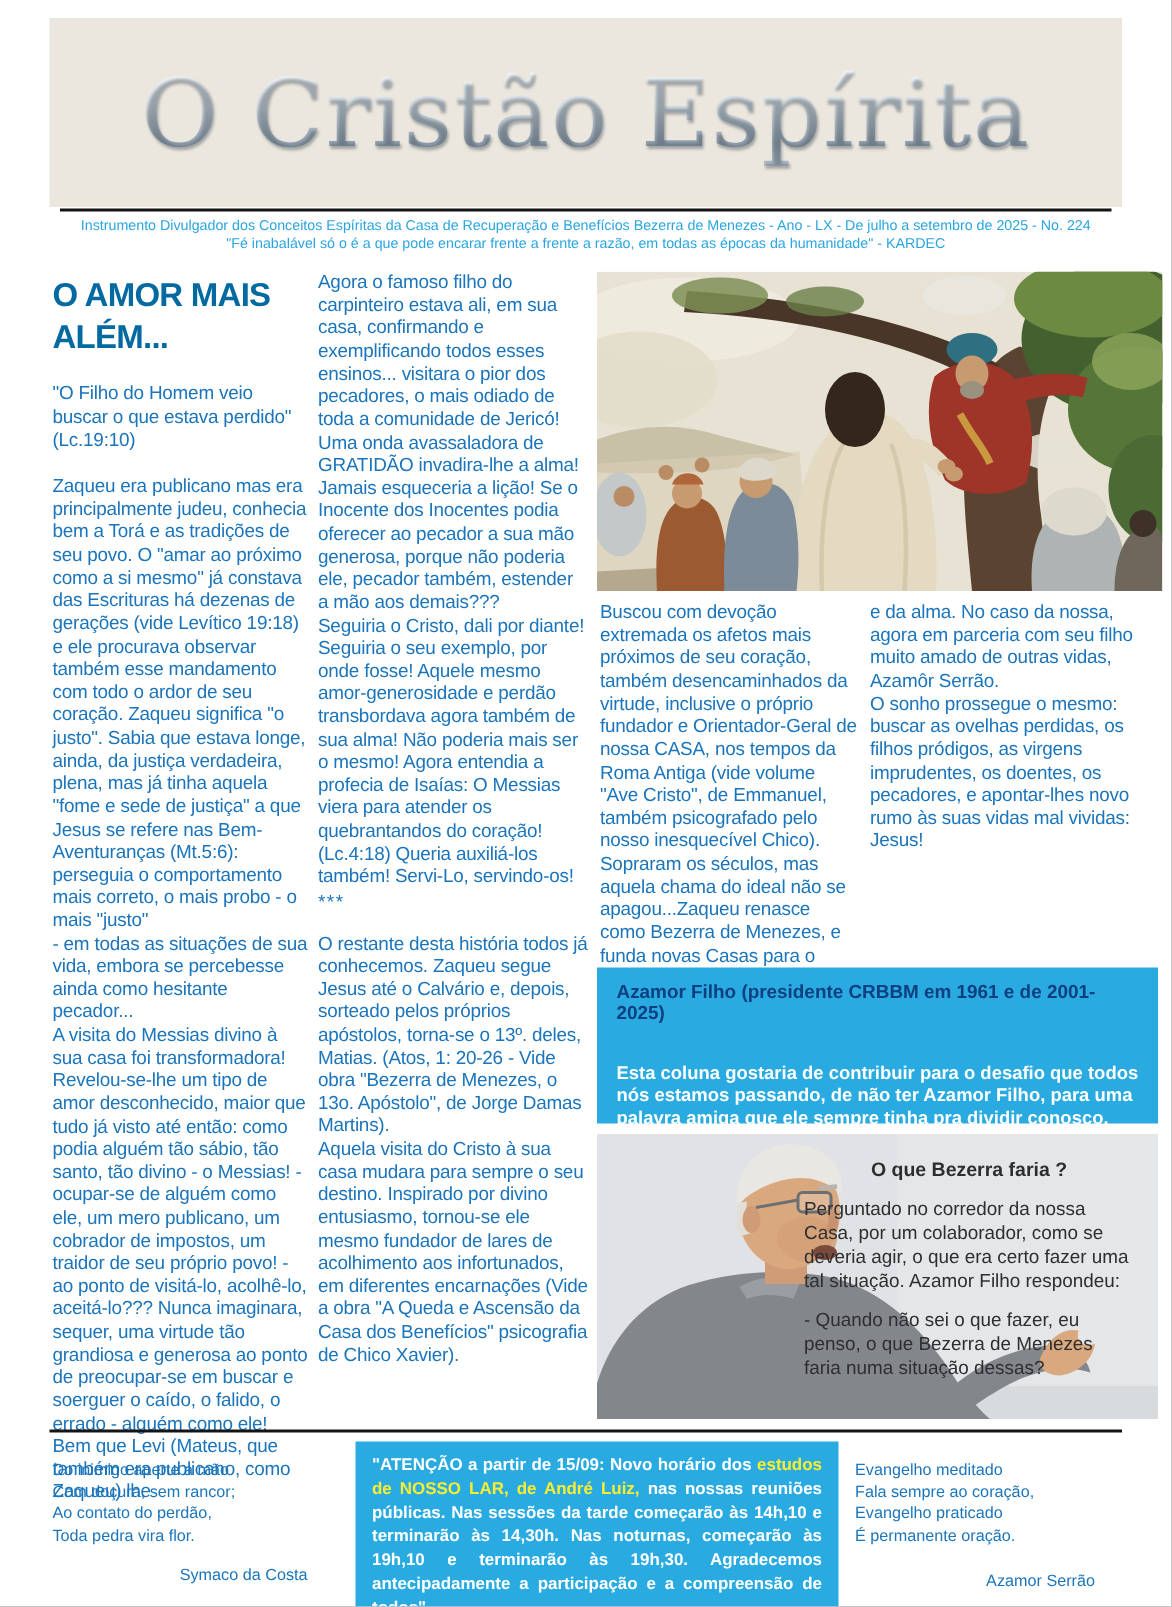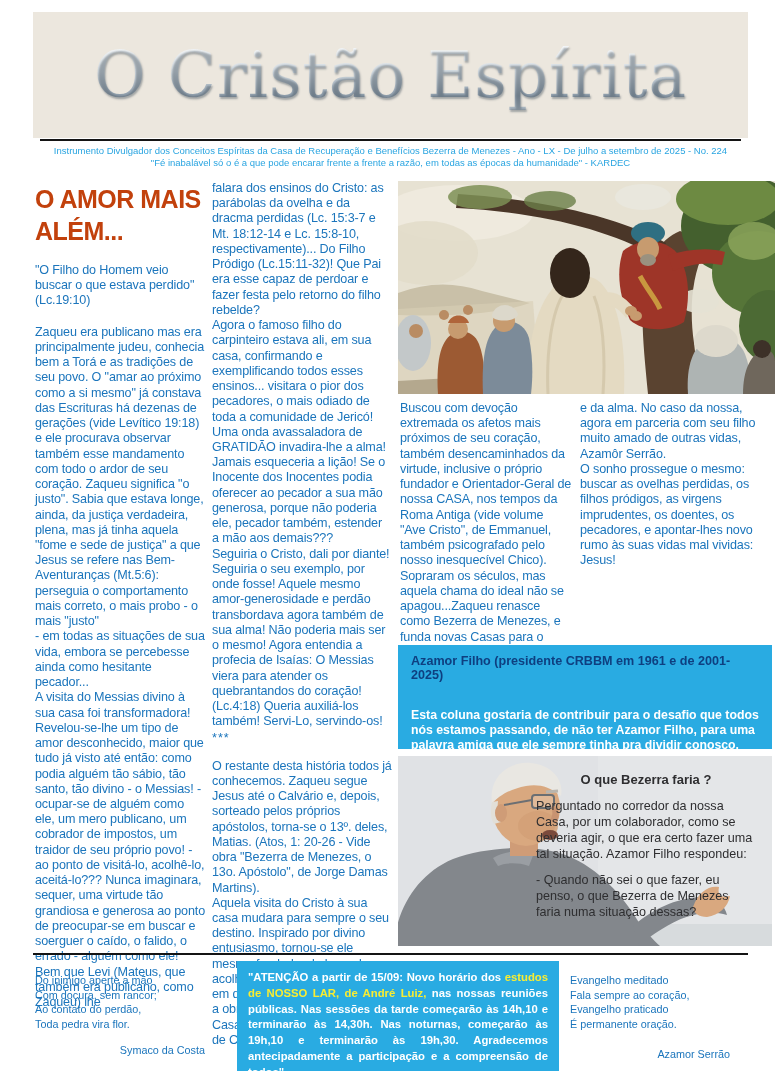--- a/index.html
+++ b/index.html
@@ -26,21 +26,21 @@
     font-size:9.5px;line-height:12px;
   }
   .masthead-subtitle{top:145px;}
   .masthead-motto{top:157px;}
   
   .bodytext{color:#1b75bc;font-size:12.6px;line-height:1.21;letter-spacing:-0.15px;}
   .bodytext p{margin:0;}
   .col1{position:absolute;left:35px;top:183px;width:170px;}
   .col2{position:absolute;left:212px;top:181px;width:180px;}
   .article-title{
-    color:#c2410c;font-weight:bold;font-size:25px;line-height:1.28;
+    color:#0369a1;font-weight:bold;font-size:22px;line-height:1.28;
     margin:0 0 16px 0;letter-spacing:-0.5px;
   }
   .epigraph{margin:0 0 16px 0 !important;}
   .sep{margin:2px 0 12px 0 !important;letter-spacing:1px;}
   
   .painting{position:absolute;left:398px;top:181px;width:377px;height:213px;overflow:hidden;}
   .subcol-left{position:absolute;left:400px;top:401px;width:172px;}
   .subcol-right{position:absolute;left:580px;top:401px;width:193px;}
   .column-box{
     position:absolute;left:398px;top:645px;width:374px;height:104px;
@@ -84,21 +84,20 @@
 
   <section class="col1 bodytext">
     <h2 class="article-title">O AMOR MAIS ALÉM...</h2>
     <p class="epigraph">"O Filho do Homem veio buscar o que estava perdido"(Lc.19:10)</p>
     <p>Zaqueu era publicano mas era principalmente judeu, conhecia bem a Torá e as tradições de seu povo. O "amar ao próximo como a si mesmo" já constava das Escrituras há dezenas de gerações (vide Levítico 19:18) e ele procurava observar também esse mandamento com todo o ardor de seu coração. Zaqueu significa "o justo". Sabia que estava longe, ainda, da justiça verdadeira, plena, mas já tinha aquela "fome e sede de justiça" a que Jesus se refere nas Bem-Aventuranças (Mt.5:6): perseguia o comportamento mais correto, o mais probo - o mais "justo"</p>
     <p>- em todas as situações de sua vida, embora se percebesse ainda como hesitante pecador...</p>
     <p>A visita do Messias divino à sua casa foi transformadora! Revelou-se-lhe um tipo de amor desconhecido, maior que tudo já visto até então: como podia alguém tão sábio, tão santo, tão divino - o Messias! - ocupar-se de alguém como ele, um mero publicano, um cobrador de impostos, um traidor de seu próprio povo! - ao ponto de visitá-lo, acolhê-lo, aceitá-lo??? Nunca imaginara, sequer, uma virtude tão grandiosa e generosa ao ponto de preocupar-se em buscar e soerguer o caído, o falido, o errado - alguém como ele! Bem que Levi (Mateus, que também era publicano, como Zaqueu) lhe</p>
   </section>
 
   <section class="col2 bodytext">
-    <p>falara dos ensinos do Cristo: as parábolas da ovelha e da dracma perdidas (Lc. 15:3-7 e Mt. 18:12-14 e Lc. 15:8-10, respectivamente)... Do Filho Pródigo (Lc.15:11-32)! Que Pai era esse capaz de perdoar e fazer festa pelo retorno do filho rebelde?</p>
     <p>Agora o famoso filho do carpinteiro estava ali, em sua casa, confirmando e exemplificando todos esses ensinos... visitara o pior dos pecadores, o mais odiado de toda a comunidade de Jericó! Uma onda avassaladora de GRATIDÃO invadira-lhe a alma! Jamais esqueceria a lição! Se o Inocente dos Inocentes podia oferecer ao pecador a sua mão generosa, porque não poderia ele, pecador também, estender a mão aos demais???</p>
     <p>Seguiria o Cristo, dali por diante! Seguiria o seu exemplo, por onde fosse! Aquele mesmo amor-generosidade e perdão transbordava agora também de sua alma! Não poderia mais ser o mesmo! Agora entendia a profecia de Isaías: O Messias viera para atender os quebrantandos do coração! (Lc.4:18) Queria auxiliá-los também! Servi-Lo, servindo-os!</p>
     <p class="sep">***</p>
     <p>O restante desta história todos já conhecemos. Zaqueu segue Jesus até o Calvário e, depois, sorteado pelos próprios apóstolos, torna-se o 13º. deles, Matias. (Atos, 1: 20-26 - Vide obra "Bezerra de Menezes, o 13o. Apóstolo",  de Jorge Damas Martins).</p>
     <p>Aquela visita do Cristo à sua casa mudara para sempre o seu destino. Inspirado por divino entusiasmo, tornou-se ele mesmo fundador de lares de acolhimento aos infortunados, em diferentes encarnações (Vide a obra "A Queda e Ascensão da Casa dos Benefícios" psicografia de Chico Xavier).</p>
   </section>
 
   <figure class="painting" style="margin:0;">
     <svg width="377" height="213" viewBox="0 0 377 213">
       <rect x="0" y="0" width="377" height="213" fill="#e7e2d3"></rect>

